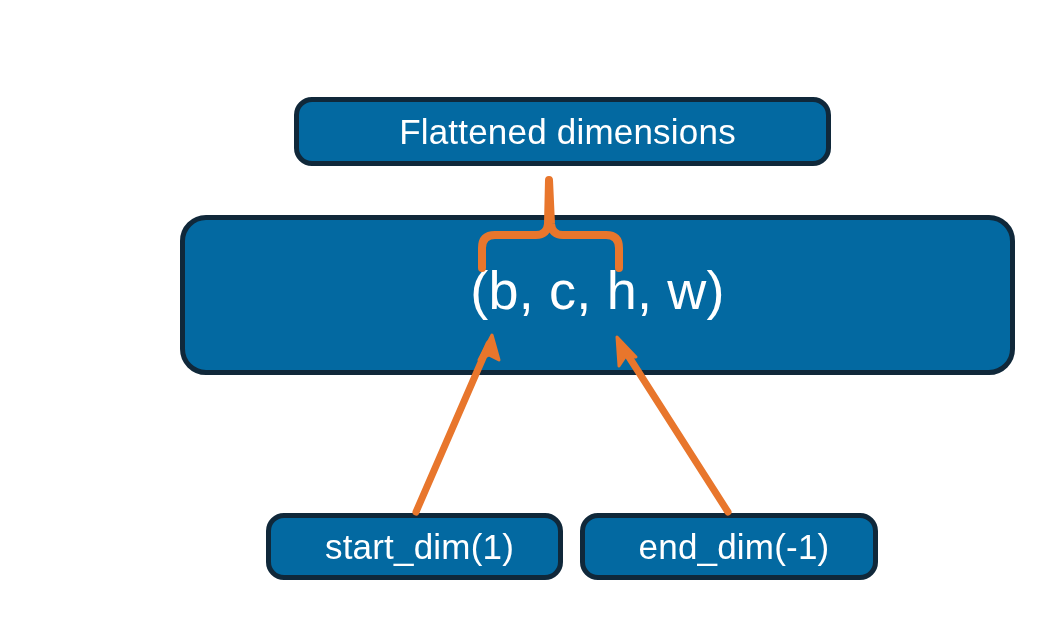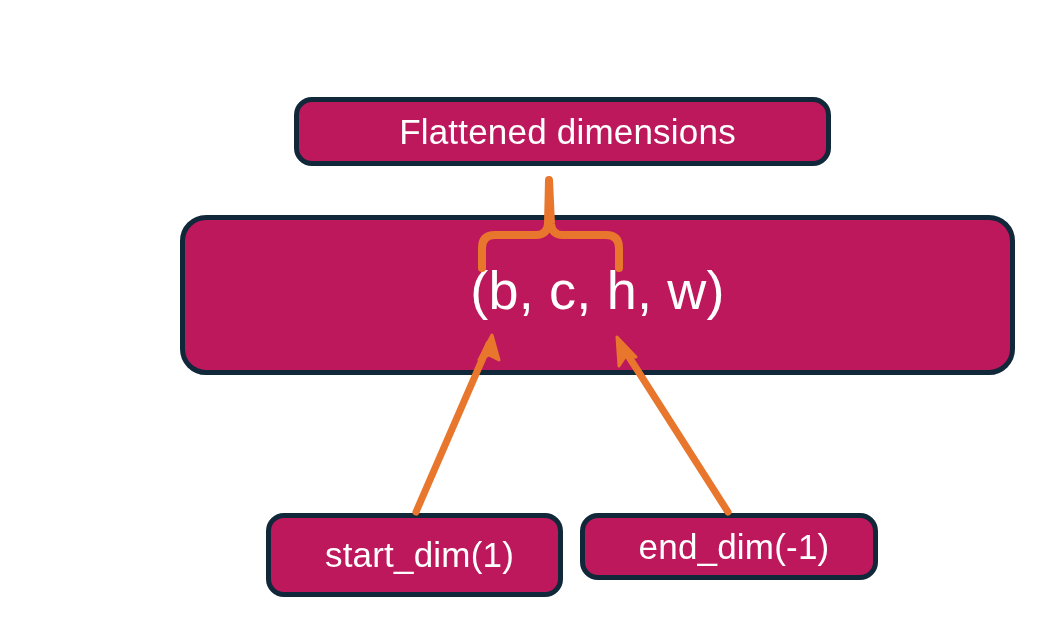--- a/index.html
+++ b/index.html
@@ -21,21 +21,21 @@
     left: 0;
     top: 0;
     width: 1038px;
     height: 632px;
   }
 
   
   .node {
     position: absolute;
     box-sizing: border-box;
-    background: #be185d;
+    background: #0369a1;
     border: 5px solid #10283a;
     border-radius: 22px;
     display: flex;
     align-items: center;
     justify-content: center;
     color: #ffffff;
     font-weight: 400;
     letter-spacing: 0.2px;
     white-space: nowrap;
     user-select: none;
@@ -68,21 +68,21 @@
     text-align: center;
     font-size: 54px;
     line-height: 64px;
     color: #ffffff;
   }
 
   #node-start-dim {
     left: 266px;
     top: 513px;
     width: 297px;
-    height: 84px;
+    height: 67px;
     border-radius: 18px;
     font-size: 35px;
   }
 
   #node-end-dim {
     left: 580px;
     top: 513px;
     width: 298px;
     height: 67px;
     border-radius: 18px;

